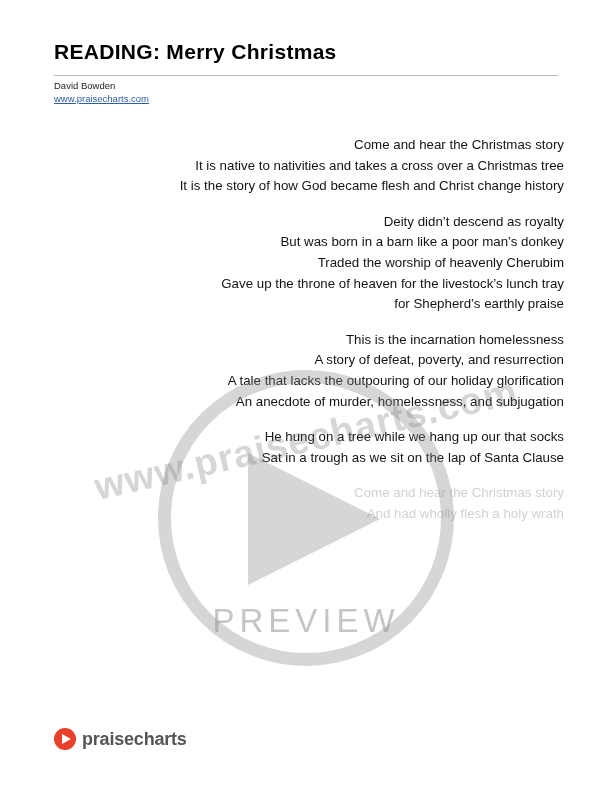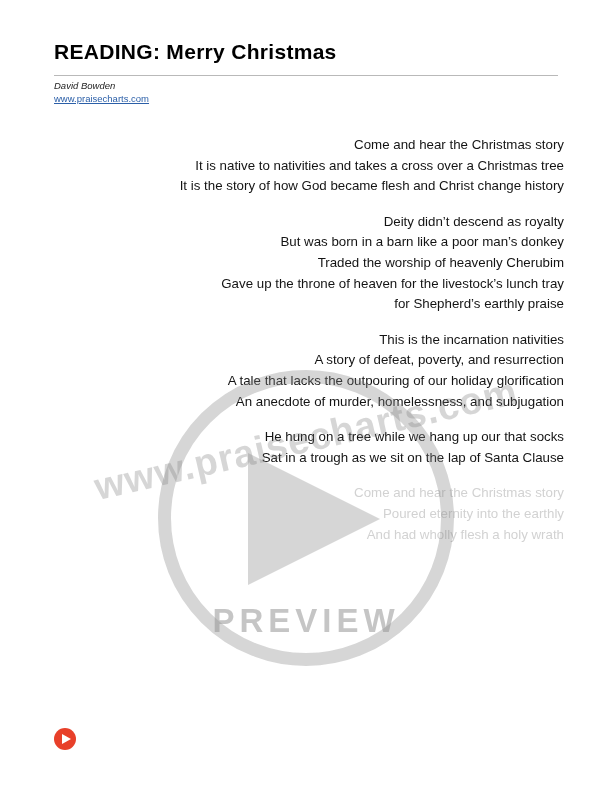--- a/index.html
+++ b/index.html
@@ -42,21 +42,20 @@
     width: 504px;
     height: 1px;
     background: #b9b9b9;
   }
   .author {
     position: absolute;
     left: 54px;
     top: 80px;
     font-size: 9.5px;
     color: #232323;
-    font-style: italic;
   }
   .site-link {
     position: absolute;
     left: 54px;
     top: 93px;
     font-size: 9.5px;
     color: #2b5fa8;
     text-decoration: underline;
   }
 
@@ -120,21 +119,21 @@
     border-left: 132px solid rgba(130,130,130,0.33);
     border-top: 66px solid transparent;
     border-bottom: 66px solid transparent;
   }
   .wm-preview {
     position: absolute;
     left: 50%;
     top: 272px;
     transform: translateX(-50%);
     font-size: 33px;
-    font-weight: bold;
+    font-weight: normal;
     letter-spacing: 5px;
     color: rgba(150,150,150,0.55);
     white-space: nowrap;
   }
 
   
   .footer-logo {
     position: absolute;
     left: 54px;
     top: 728px;
@@ -187,43 +186,43 @@
 
     <div class="stanza">
       <div class="line">Deity didn’t descend as royalty</div>
       <div class="line">But was born in a barn like a poor man’s donkey</div>
       <div class="line">Traded the worship of heavenly Cherubim</div>
       <div class="line">Gave up the throne of heaven for the livestock’s lunch tray</div>
       <div class="line">for Shepherd’s earthly praise</div>
     </div>
 
     <div class="stanza">
-      <div class="line">This is the incarnation nativities</div>
+      <div class="line">This is the incarnation homelessness</div>
       <div class="line">A story of defeat, poverty, and resurrection</div>
       <div class="line">A tale that lacks the outpouring of our holiday glorification</div>
       <div class="line">An anecdote of murder, homelessness, and subjugation</div>
     </div>
 
     <div class="stanza">
       <div class="line">He hung on a tree while we hang up our that socks</div>
       <div class="line">Sat in a trough as we sit on the lap of Santa Clause</div>
     </div>
 
     <div class="stanza faded">
       <div class="line">Come and hear the Christmas story</div>
-      <div class="line">Poured eternity into the earthly</div>
       <div class="line">And had wholly flesh a holy wrath</div>
     </div>
 
   </div>
 
   <div class="watermark">
     <div class="wm-text">www.praisecharts.com</div>
     <div class="wm-ring"></div>
     <div class="wm-play"></div>
     <div class="wm-preview">PREVIEW</div>
   </div>
 
   <div class="footer-logo">
     <div class="logo-mark"></div>
+    <div class="logo-text">praisecharts</div>
   </div>
 
 </div>
 
 </body></html>

